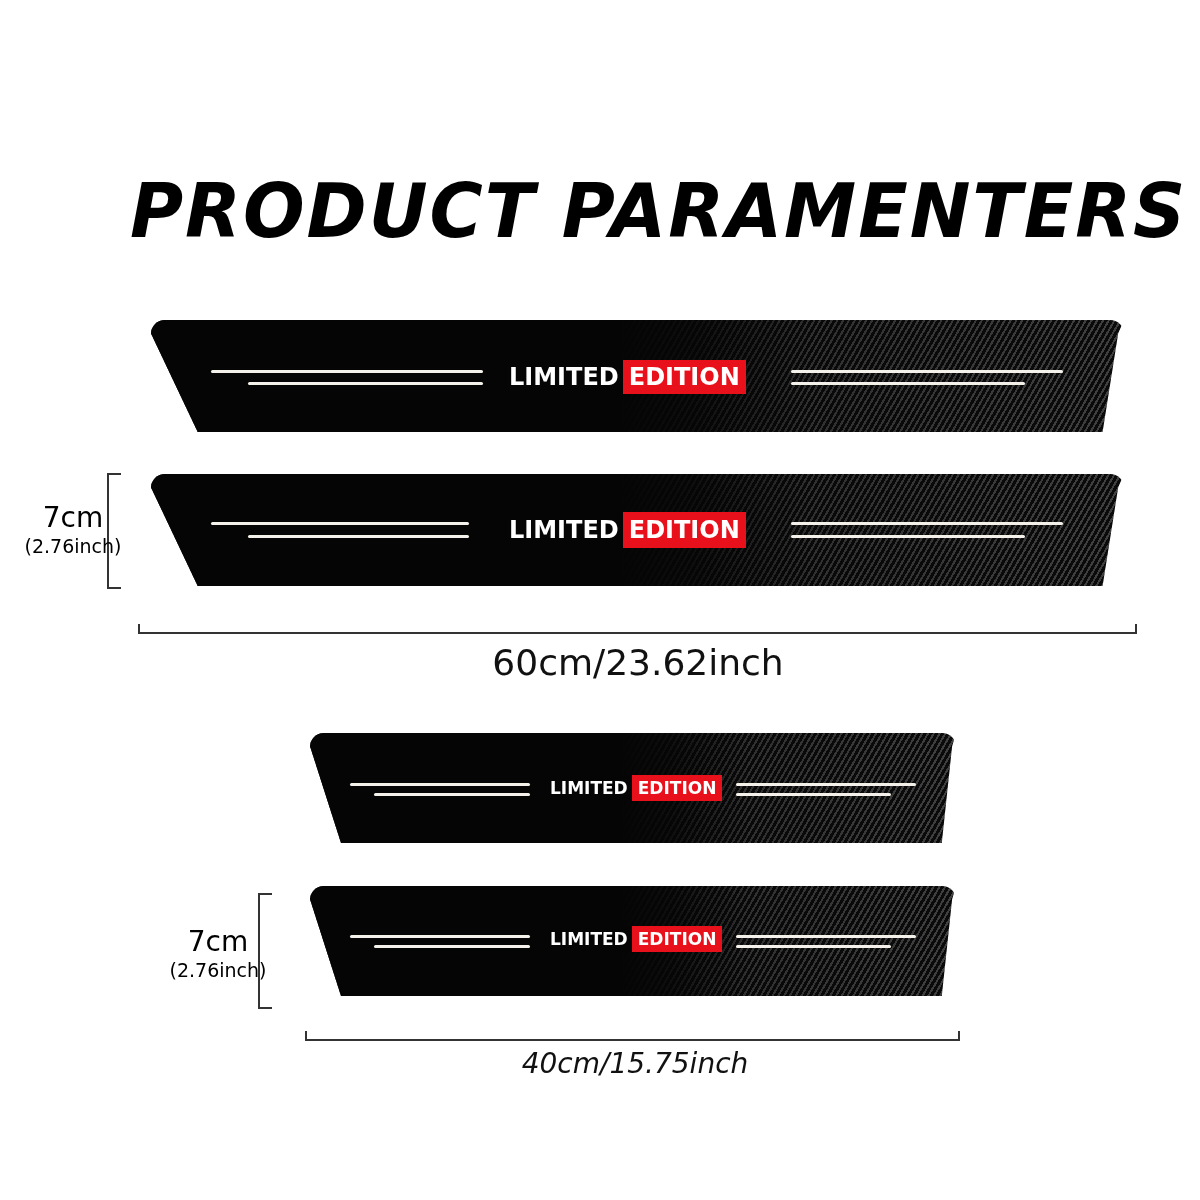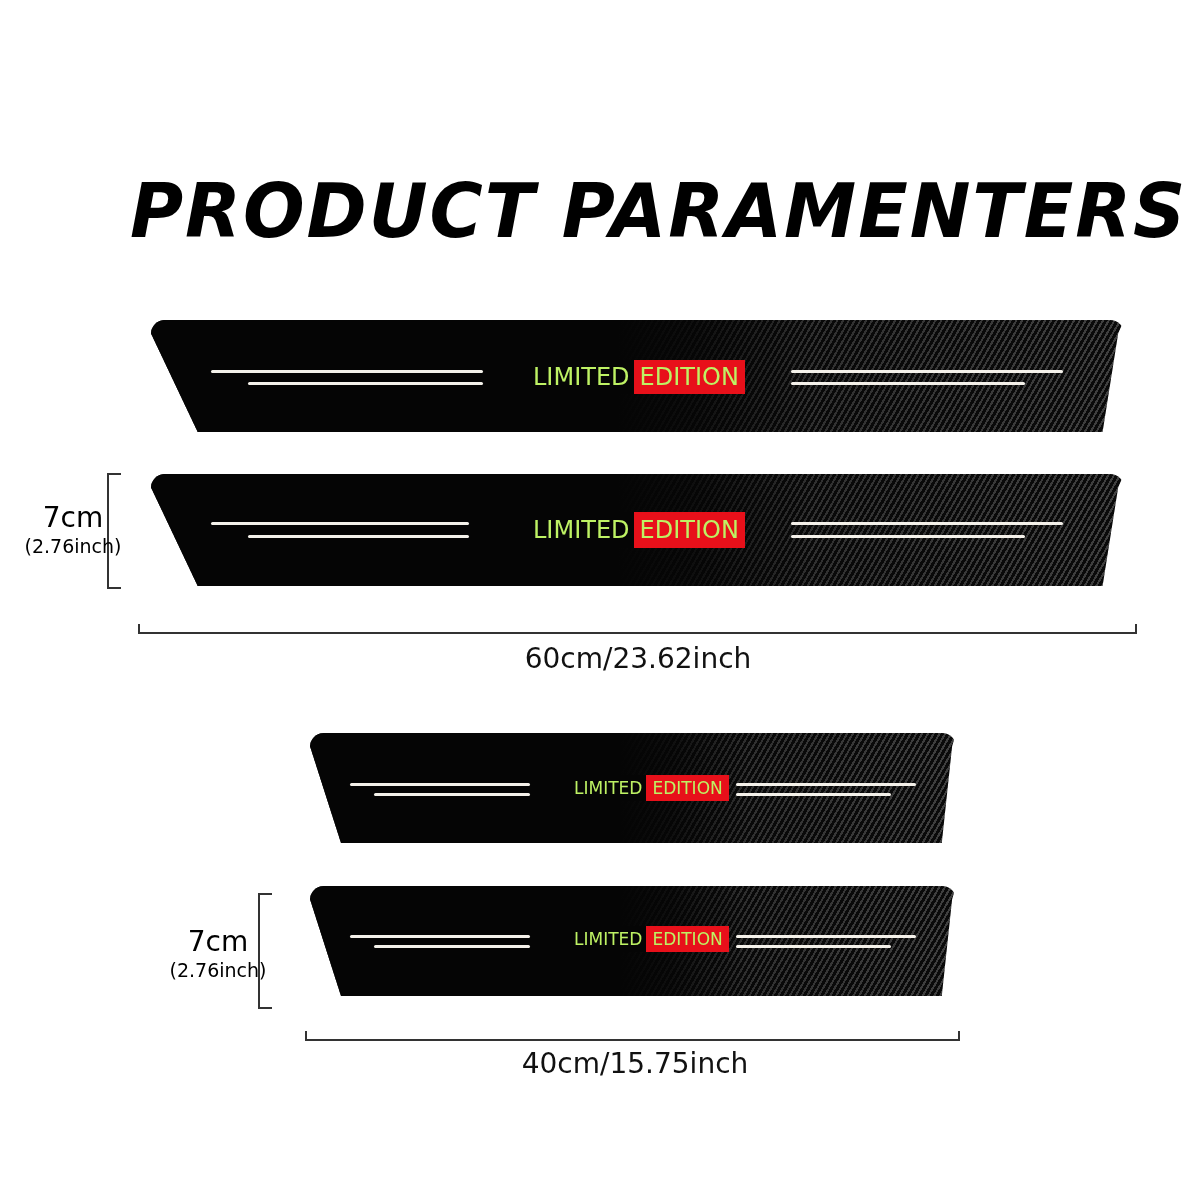--- a/index.html
+++ b/index.html
@@ -25,21 +25,21 @@
       overflow: hidden;
     }
     .sill::before {
       content: ""; position: absolute; inset: 0;
       background: linear-gradient(90deg, #050505 0%, #050505 48%, rgba(5,5,5,0.85) 56%, rgba(5,5,5,0.35) 68%, rgba(5,5,5,0.1) 100%);
     }
     .sill .inner { position: absolute; inset: 0; }
     .line { position: absolute; height: 3px; background: #f4f1ea; border-radius: 2px; }
     .badge {
       position: absolute; display: flex; align-items: stretch; font-family: "DejaVu Sans", sans-serif;
-      font-weight: normal; color: #bef264; white-space: nowrap; margin-left: 24px;
+      font-weight: bold; color: #ffffff; white-space: nowrap;
     }
     .badge .lim { padding: 0 4px 0 0; display: flex; align-items: center; background: #050505; }
     .badge .ed { background: #e8101a; display: flex; align-items: center; padding: 12px 6px; }
 
     .vdim { position: absolute; border: 2px solid #333; border-right: none; width: 12px; }
     .vdim-label { position: absolute; text-align: center; color: #000000; white-space: nowrap; }
     .hdim { position: absolute; height: 8px; border: 2px solid #333; border-top: none; }
     .hdim-label { position: absolute; text-align: center; color: #111; white-space: nowrap; font-family: "DejaVu Sans", sans-serif; }
   </style>
 </head>
@@ -75,21 +75,21 @@
   </div>
 </div>
 
 <div class="vdim" style="left:107px; top:473px; height:112px;"></div>
 <div class="vdim-label" style="left:0px; top:502px; width:146px;">
   <div style="font-size:28px; line-height:32px;">7cm</div>
   <div style="font-size:19px; line-height:24px;">(2.76inch)</div>
 </div>
 
 <div class="hdim" style="left:138px; top:624px; width:995px;"></div>
-<div class="hdim-label" style="left:138px; top:642px; width:1000px; font-size:28px;">60cm/23.62inch</div>
+<div class="hdim-label" style="left:138px; top:642px; width:1000px; font-size:36px;">60cm/23.62inch</div>
 
 <div class="sill" style="left:310px; top:733px; width:646px; height:110px;">
   <div class="inner">
     <div class="line" style="left:40px; top:50px; width:180px;"></div>
     <div class="line" style="left:64px; top:60px; width:156px;"></div>
     <div class="badge" style="left:240px; top:42px; height:26px; font-size:17px;">
       <span class="lim">LIMITED</span>
       <span class="ed">EDITION</span>
     </div>
     <div class="line" style="left:426px; top:50px; width:180px;"></div>
@@ -110,13 +110,13 @@
   </div>
 </div>
 
 <div class="vdim" style="left:258px; top:893px; height:112px;"></div>
 <div class="vdim-label" style="left:148px; top:926px; width:140px;">
   <div style="font-size:28px; line-height:32px;">7cm</div>
   <div style="font-size:19px; line-height:24px;">(2.76inch)</div>
 </div>
 
 <div class="hdim" style="left:305px; top:1031px; width:651px;"></div>
-<div class="hdim-label" style="left:305px; top:1047px; width:660px; font-size:28px;">40cm/15.75inch</div>
+<div class="hdim-label" style="left:305px; top:1047px; width:660px; font-size:28px;font-style:italic;">40cm/15.75inch</div>
 
 </body></html>

